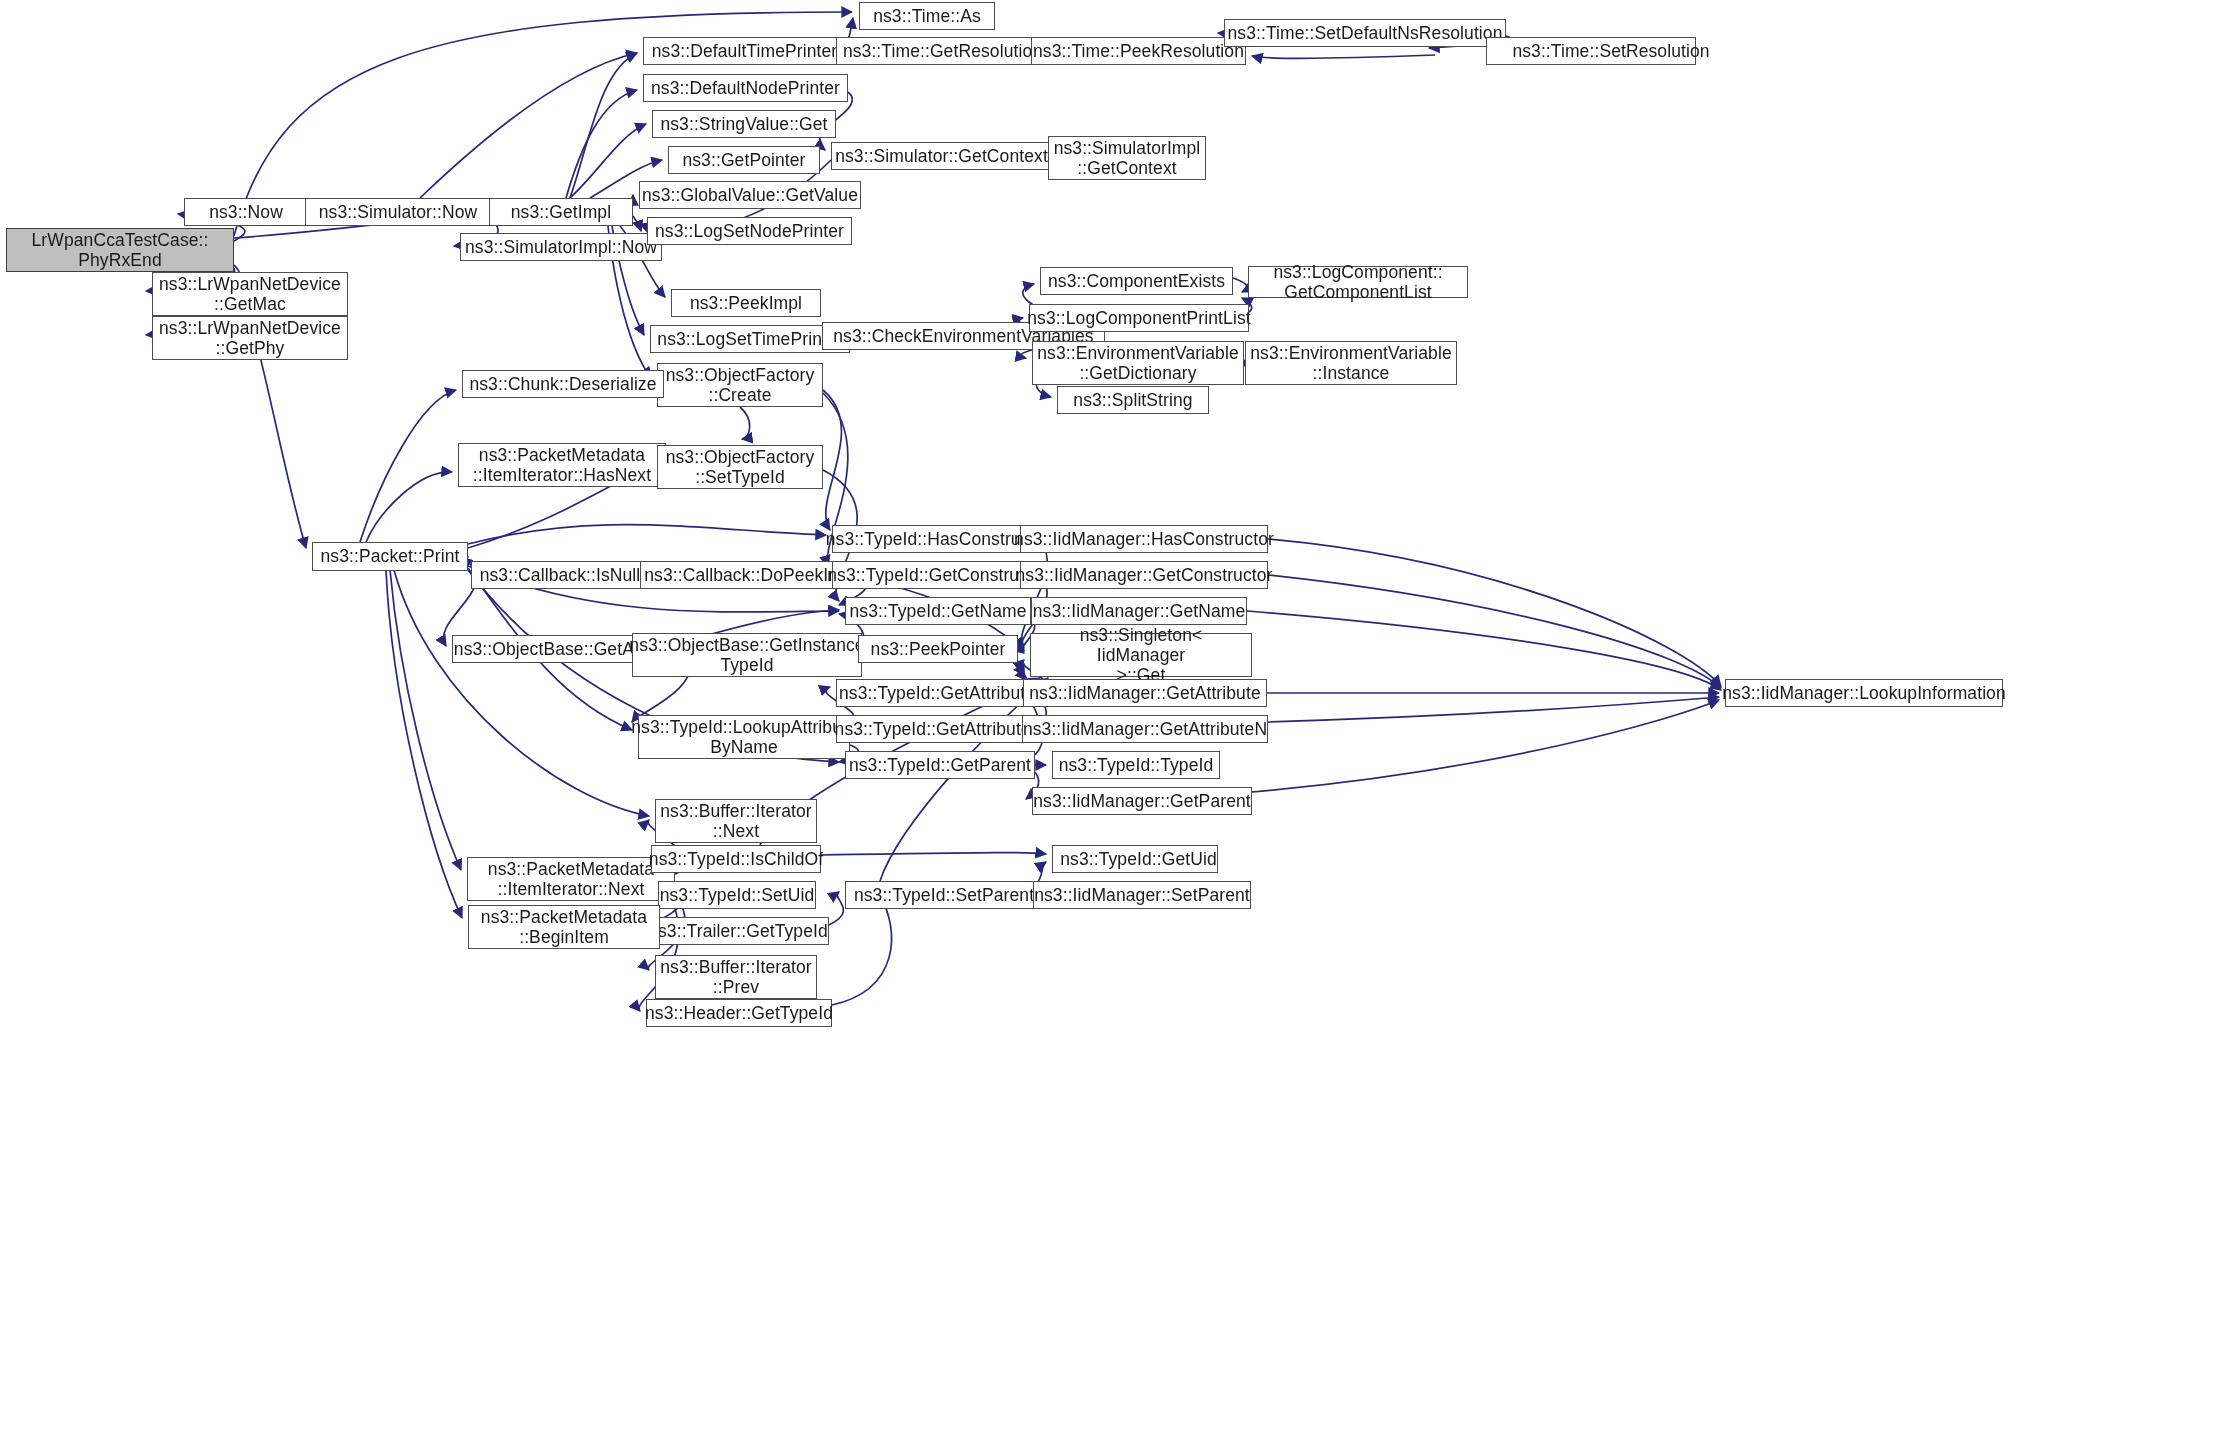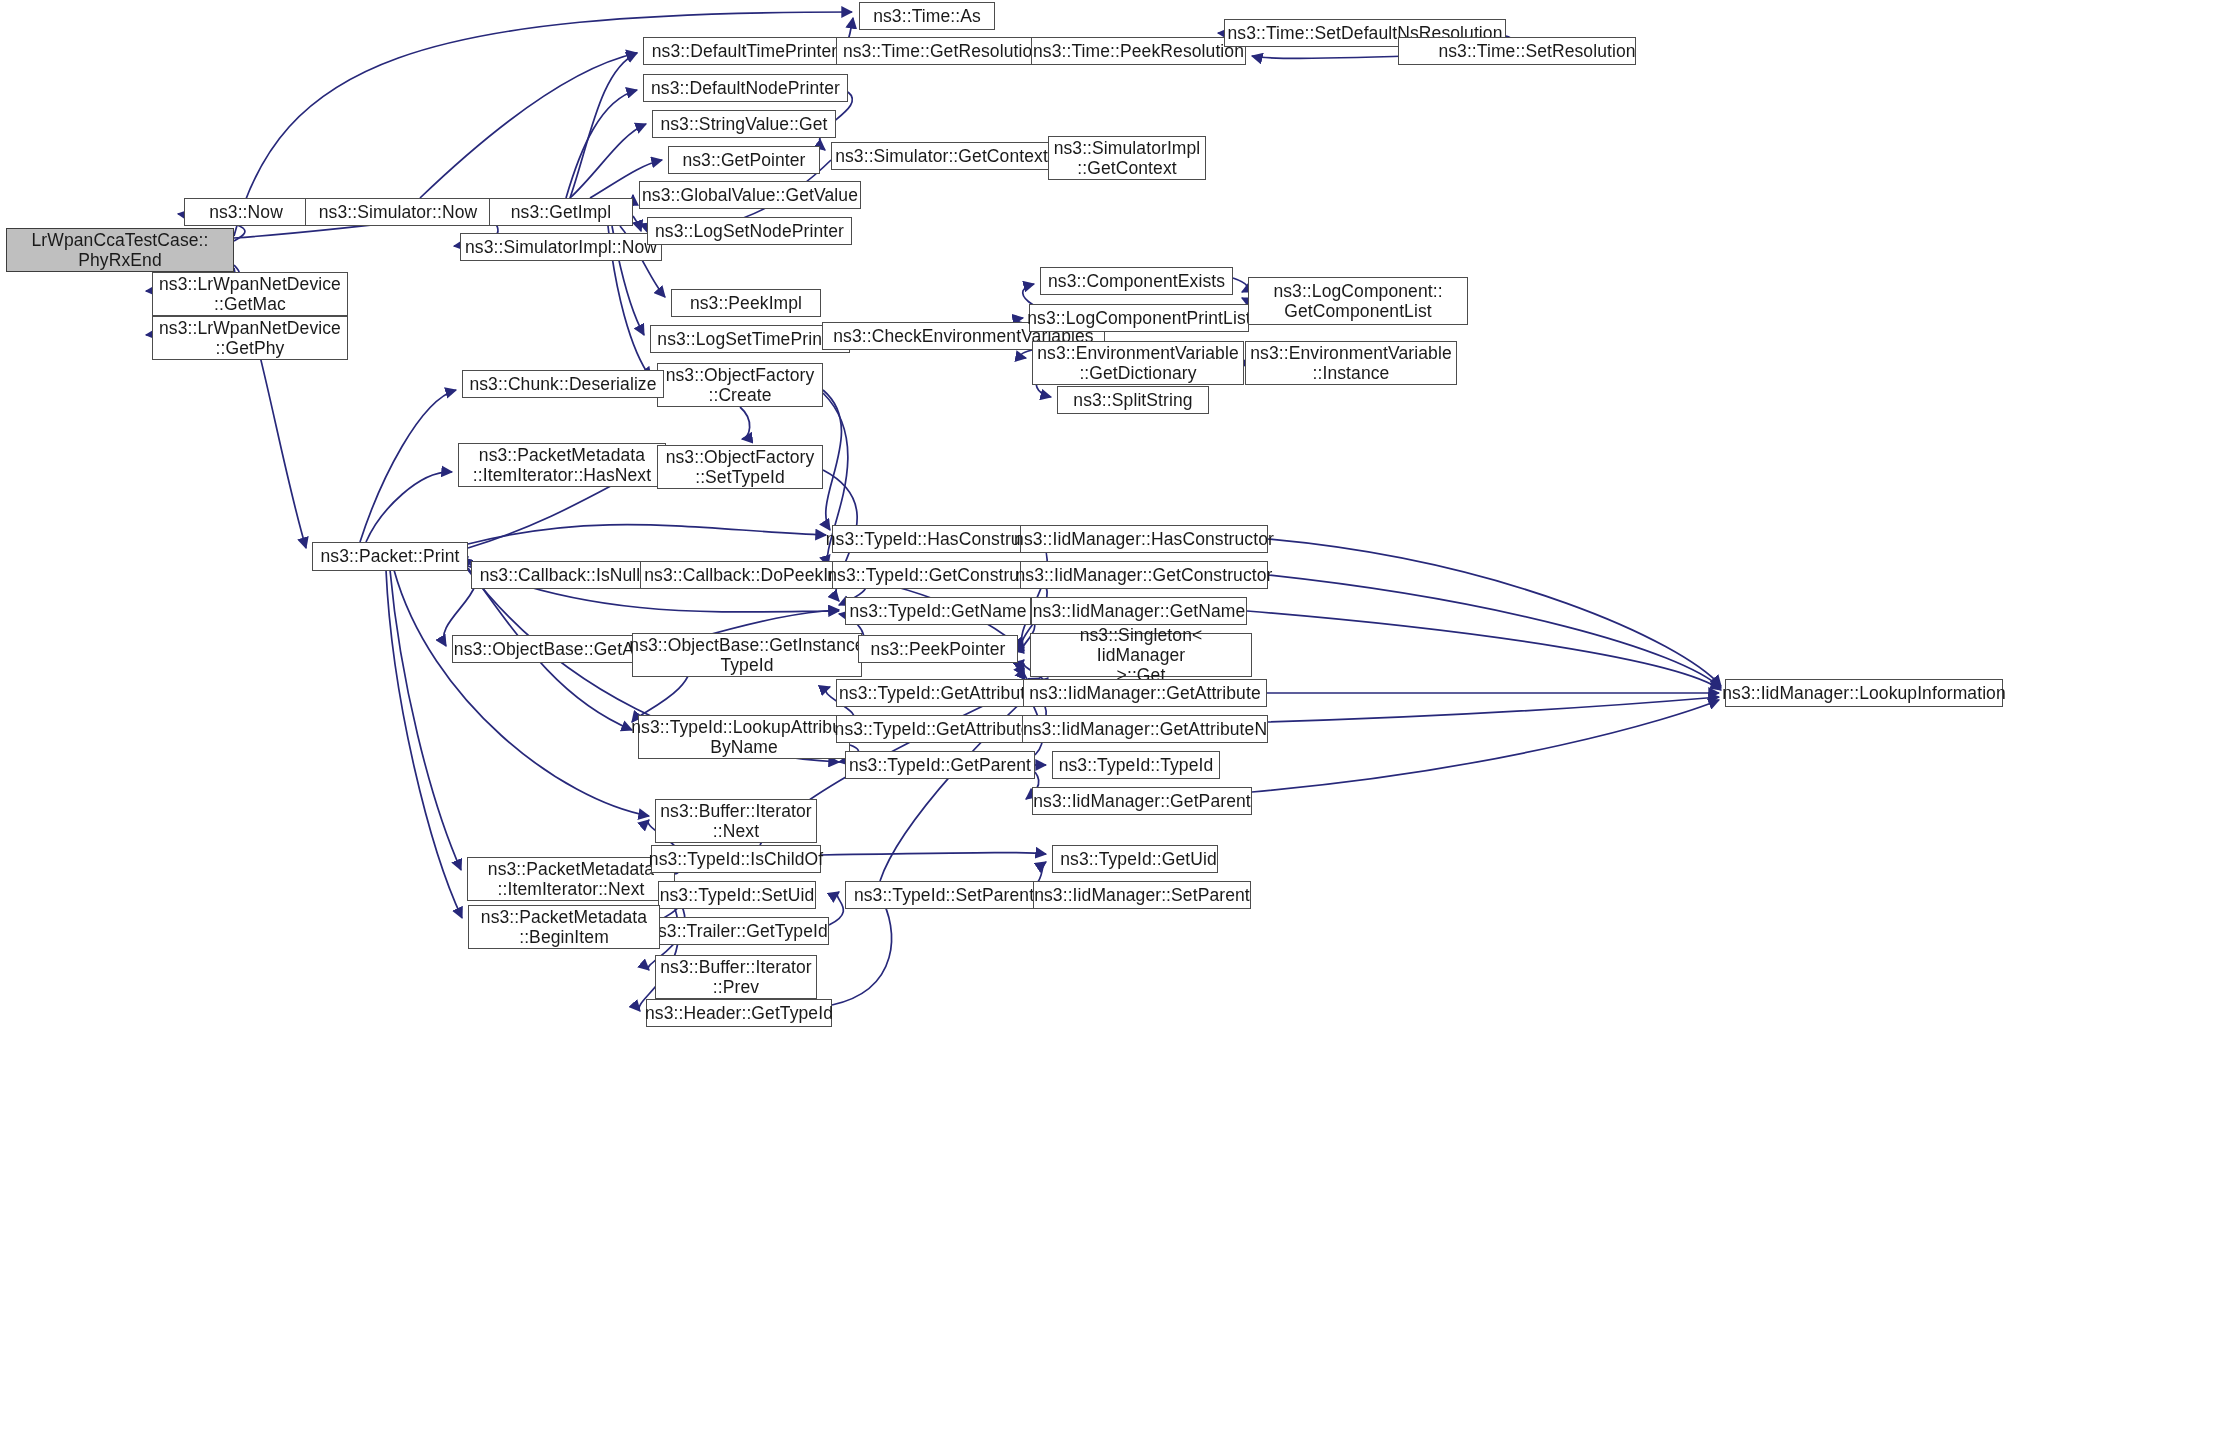--- a/index.html
+++ b/index.html
@@ -138,31 +138,31 @@
       <div class="node" style="left: 668px; top: 146px; width: 152px; height: 28px;">ns3::GetPointer</div>
       <div class="node" style="left: 639px; top: 181px; width: 222px; height: 28px;">ns3::GlobalValue::GetValue</div>
       <div class="node" style="left: 647px; top: 217px; width: 205px; height: 28px;">ns3::LogSetNodePrinter</div>
       <div class="node" style="left: 671px; top: 289px; width: 150px; height: 28px;">ns3::PeekImpl</div>
       <div class="node" style="left: 650px; top: 325px; width: 200px; height: 28px;">ns3::LogSetTimePrinter</div>
       <div class="node" style="left: 657px; top: 363px; width: 166px; height: 44px;">ns3::ObjectFactory
 ::Create</div>
       <div class="node" style="left: 836px; top: 37px; width: 213px; height: 28px;">ns3::Time::GetResolution</div>
       <div class="node" style="left: 1031px; top: 37px; width: 215px; height: 28px;">ns3::Time::PeekResolution</div>
       <div class="node" style="left: 1224px; top: 19px; width: 282px; height: 28px;">ns3::Time::SetDefaultNsResolution</div>
-      <div class="node" style="left: 1398px; top: 37px; width: 238px; height: 28px; padding-left: 44px;">ns3::Time::SetResolution</div>
+      <div class="node" style="left: 1486px; top: 37px; width: 210px; height: 28px; padding-left: 44px;">ns3::Time::SetResolution</div>
       <div class="node" style="left: 831px; top: 142px; width: 221px; height: 28px;">ns3::Simulator::GetContext</div>
       <div class="node" style="left: 1048px; top: 136px; width: 158px; height: 44px;">ns3::SimulatorImpl
 ::GetContext</div>
       <div class="node" style="left: 822px; top: 322px; width: 283px; height: 28px;">ns3::CheckEnvironmentVariables</div>
       <div class="node" style="left: 1040px; top: 267px; width: 193px; height: 28px;">ns3::ComponentExists</div>
       <div class="node" style="left: 1029px; top: 304px; width: 220px; height: 28px;">ns3::LogComponentPrintList</div>
       <div class="node" style="left: 1032px; top: 341px; width: 212px; height: 44px;">ns3::EnvironmentVariable
 ::GetDictionary</div>
       <div class="node" style="left: 1057px; top: 386px; width: 152px; height: 28px;">ns3::SplitString</div>
-      <div class="node" style="left: 1248px; top: 277px; width: 220px; height: 48px;">ns3::LogComponent::
+      <div class="node" style="left: 1248px; top: 266px; width: 220px; height: 32px;">ns3::LogComponent::
 GetComponentList</div>
       <div class="node" style="left: 1245px; top: 341px; width: 212px; height: 44px;">ns3::EnvironmentVariable
 ::Instance</div>
       <div class="node" style="left: 462px; top: 370px; width: 202px; height: 28px;">ns3::Chunk::Deserialize</div>
       <div class="node" style="left: 458px; top: 443px; width: 208px; height: 44px;">ns3::PacketMetadata
 ::ItemIterator::HasNext</div>
       <div class="node" style="left: 657px; top: 445px; width: 166px; height: 44px;">ns3::ObjectFactory
 ::SetTypeId</div>
       <div class="node" style="left: 312px; top: 542px; width: 156px; height: 29px;">ns3::Packet::Print</div>
       <div class="node" style="left: 471px; top: 561px; width: 178px; height: 28px;">ns3::Callback::IsNull</div>

